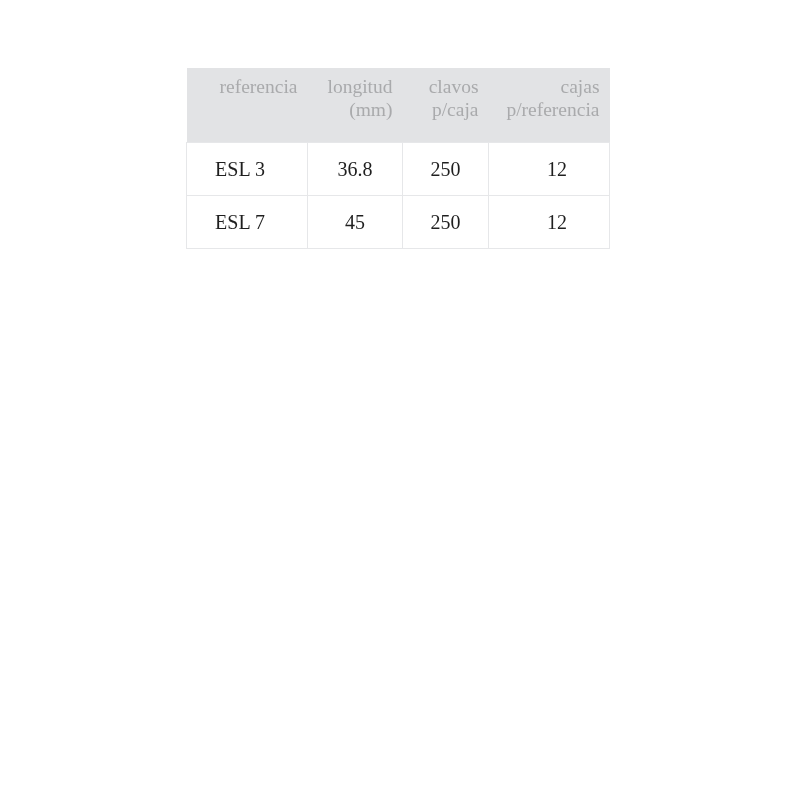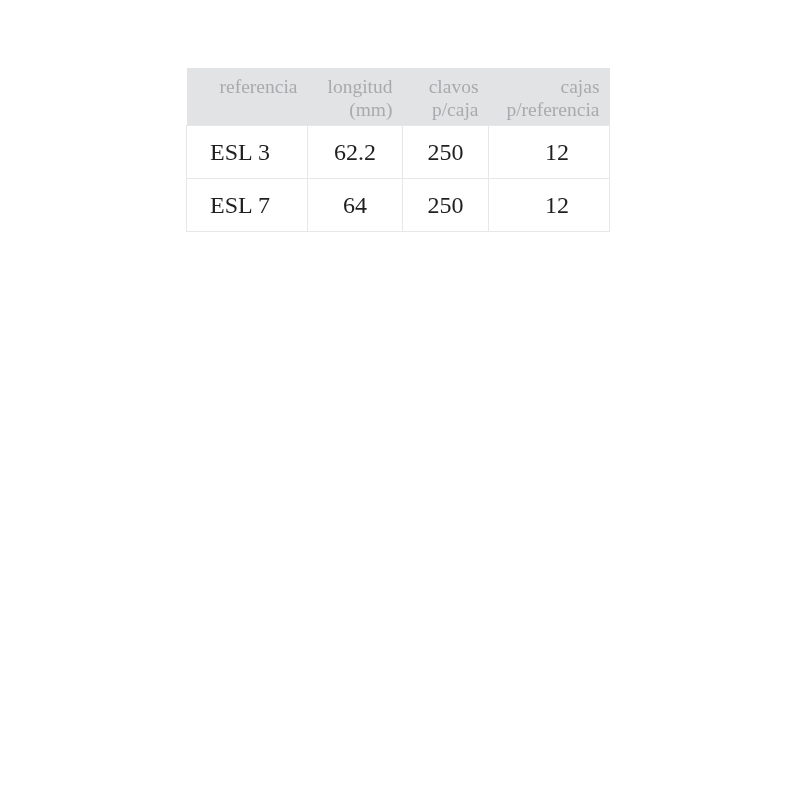--- a/index.html
+++ b/index.html
@@ -33,29 +33,29 @@
   table.spec-table col.c-boxes    { width: 121px; }
 
   thead th {
     background: #e2e3e5;
     color: #a9aaac;
     font-weight: normal;
     font-size: 19.5px;
     line-height: 23px;
     text-align: right;
     vertical-align: top;
-    padding: 7px 10px 4px 8px;
+    padding: 7px 10px 21px 8px;
     border: 0;
     white-space: pre-line;
   }
 
   tbody td {
     background: #ffffff;
     color: #1f1f1f;
-    font-size: 24px;
+    font-size: 20px;
     line-height: 24px;
     text-align: center;
     vertical-align: middle;
     height: 52px;
     padding: 0;
     border: 1px solid #e6e7e9;
   }
 
   tbody td.cell-ref {
     padding-right: 14px;
@@ -82,25 +82,25 @@
 (mm)</th>
         <th>clavos
 p/caja</th>
         <th>cajas
 p/referencia</th>
       </tr>
     </thead>
     <tbody>
       <tr>
         <td class="cell-ref">ESL 3</td>
-        <td>62.2</td>
+        <td>36.8</td>
         <td>250</td>
         <td>12</td>
       </tr>
       <tr>
         <td class="cell-ref">ESL 7</td>
-        <td>64</td>
+        <td>45</td>
         <td>250</td>
         <td>12</td>
       </tr>
     </tbody>
   </table>
 </div>
 
 </body></html>

